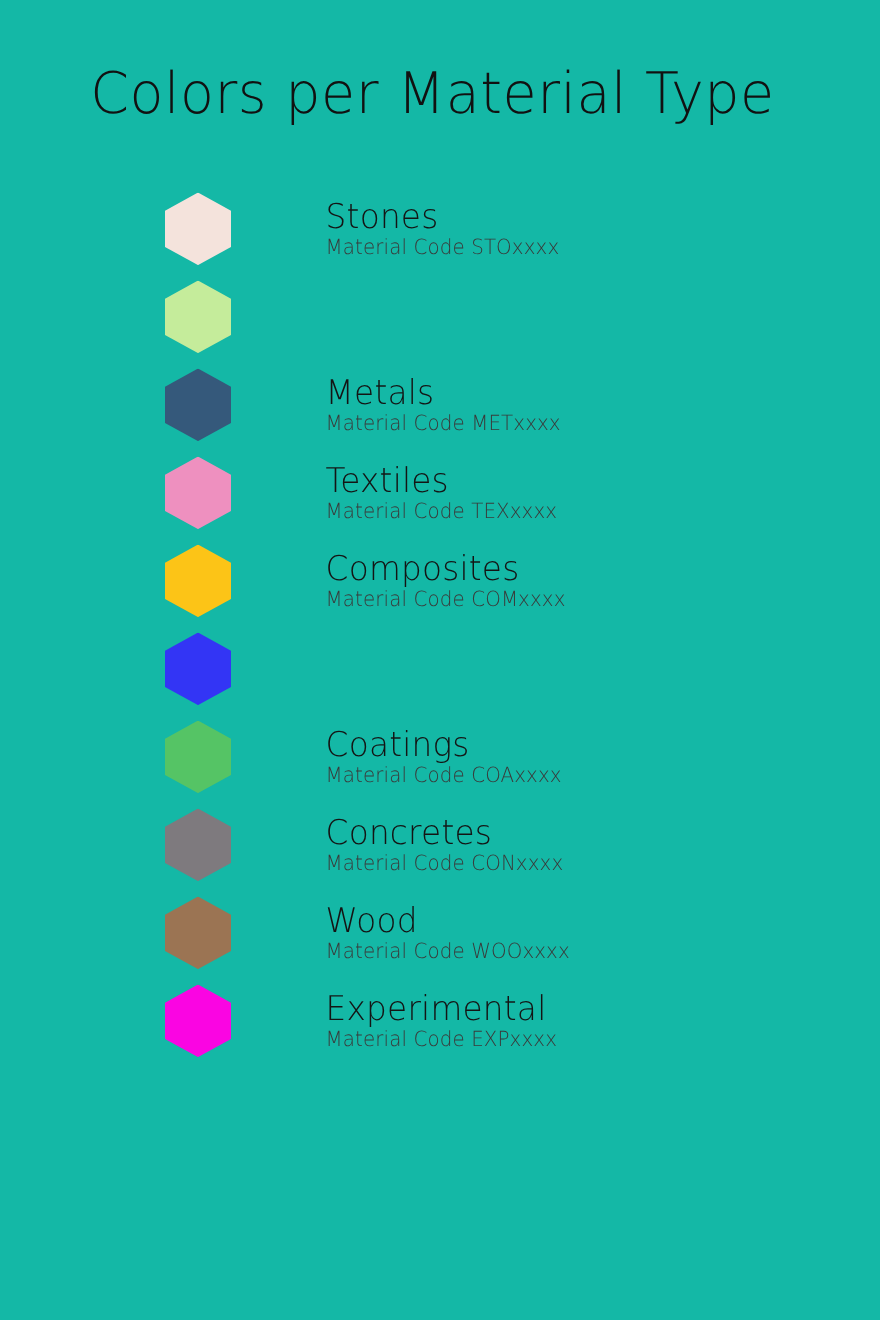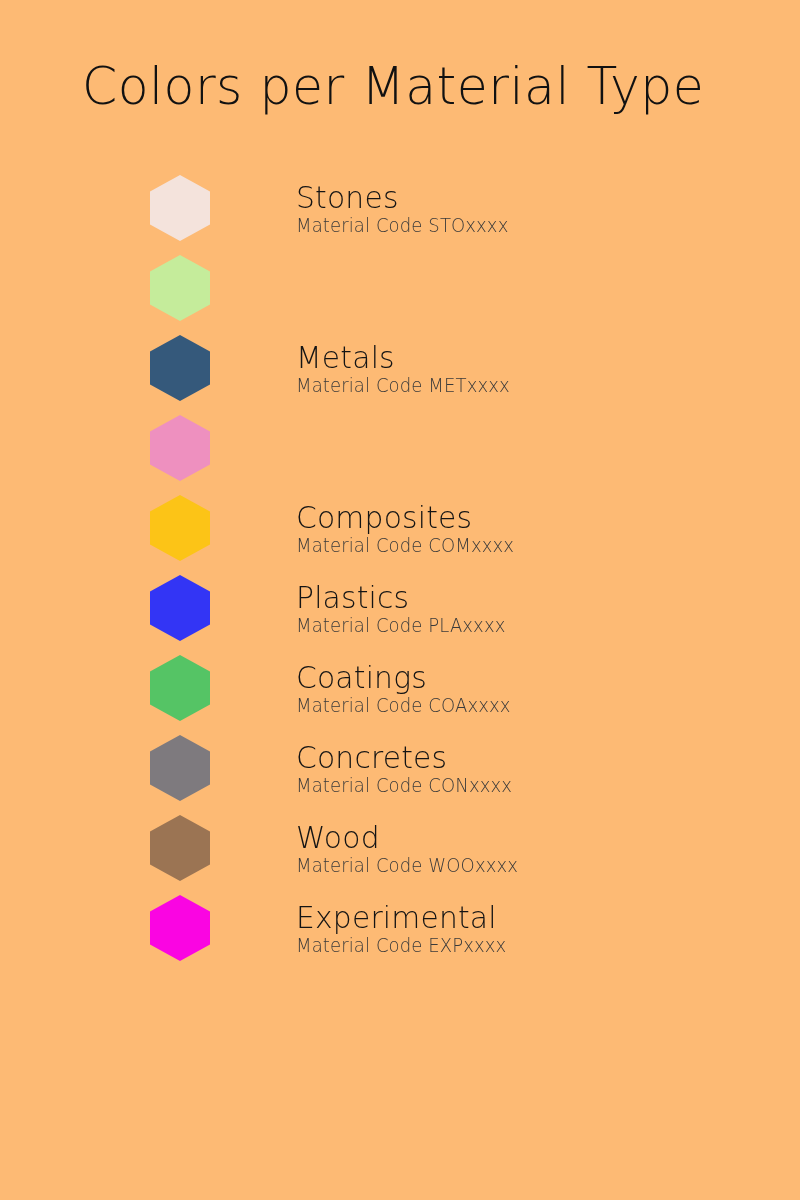--- a/index.html
+++ b/index.html
@@ -12,21 +12,21 @@
     width: 800px;
     height: 1200px;
     font-family: "Liberation Sans", sans-serif;
     color: #1a1a1a;
     overflow: hidden;
   }
   .page {
     position: relative;
     width: 800px;
     height: 1200px;
-    background: #fdba74;
+    background: #14b8a6;
     box-sizing: border-box;
   }
 
   
   .title {
     position: absolute;
     left: 82px;
     top: 54px;
     font-size: 52px;
     line-height: 64px;
@@ -129,37 +129,37 @@
         </div>
         <div class="label-cell">
           <div class="mat-name">Metals</div>
           <div class="mat-code">Material Code METxxxx</div>
         </div>
       </div>
       <div class="legend-row">
         <div class="swatch-cell">
           <div class="hex" style="background: rgb(238, 144, 191);"></div>
         </div>
+        <div class="label-cell">
+          <div class="mat-name">Textiles</div>
+          <div class="mat-code">Material Code TEXxxxx</div>
+        </div>
       </div>
       <div class="legend-row">
         <div class="swatch-cell">
           <div class="hex" style="background: rgb(252, 196, 23);"></div>
         </div>
         <div class="label-cell">
           <div class="mat-name">Composites</div>
           <div class="mat-code">Material Code COMxxxx</div>
         </div>
       </div>
       <div class="legend-row">
         <div class="swatch-cell">
           <div class="hex" style="background: rgb(51, 53, 245);"></div>
-        </div>
-        <div class="label-cell">
-          <div class="mat-name">Plastics</div>
-          <div class="mat-code">Material Code PLAxxxx</div>
         </div>
       </div>
       <div class="legend-row">
         <div class="swatch-cell">
           <div class="hex" style="background: rgb(85, 196, 101);"></div>
         </div>
         <div class="label-cell">
           <div class="mat-name">Coatings</div>
           <div class="mat-code">Material Code COAxxxx</div>
         </div>

